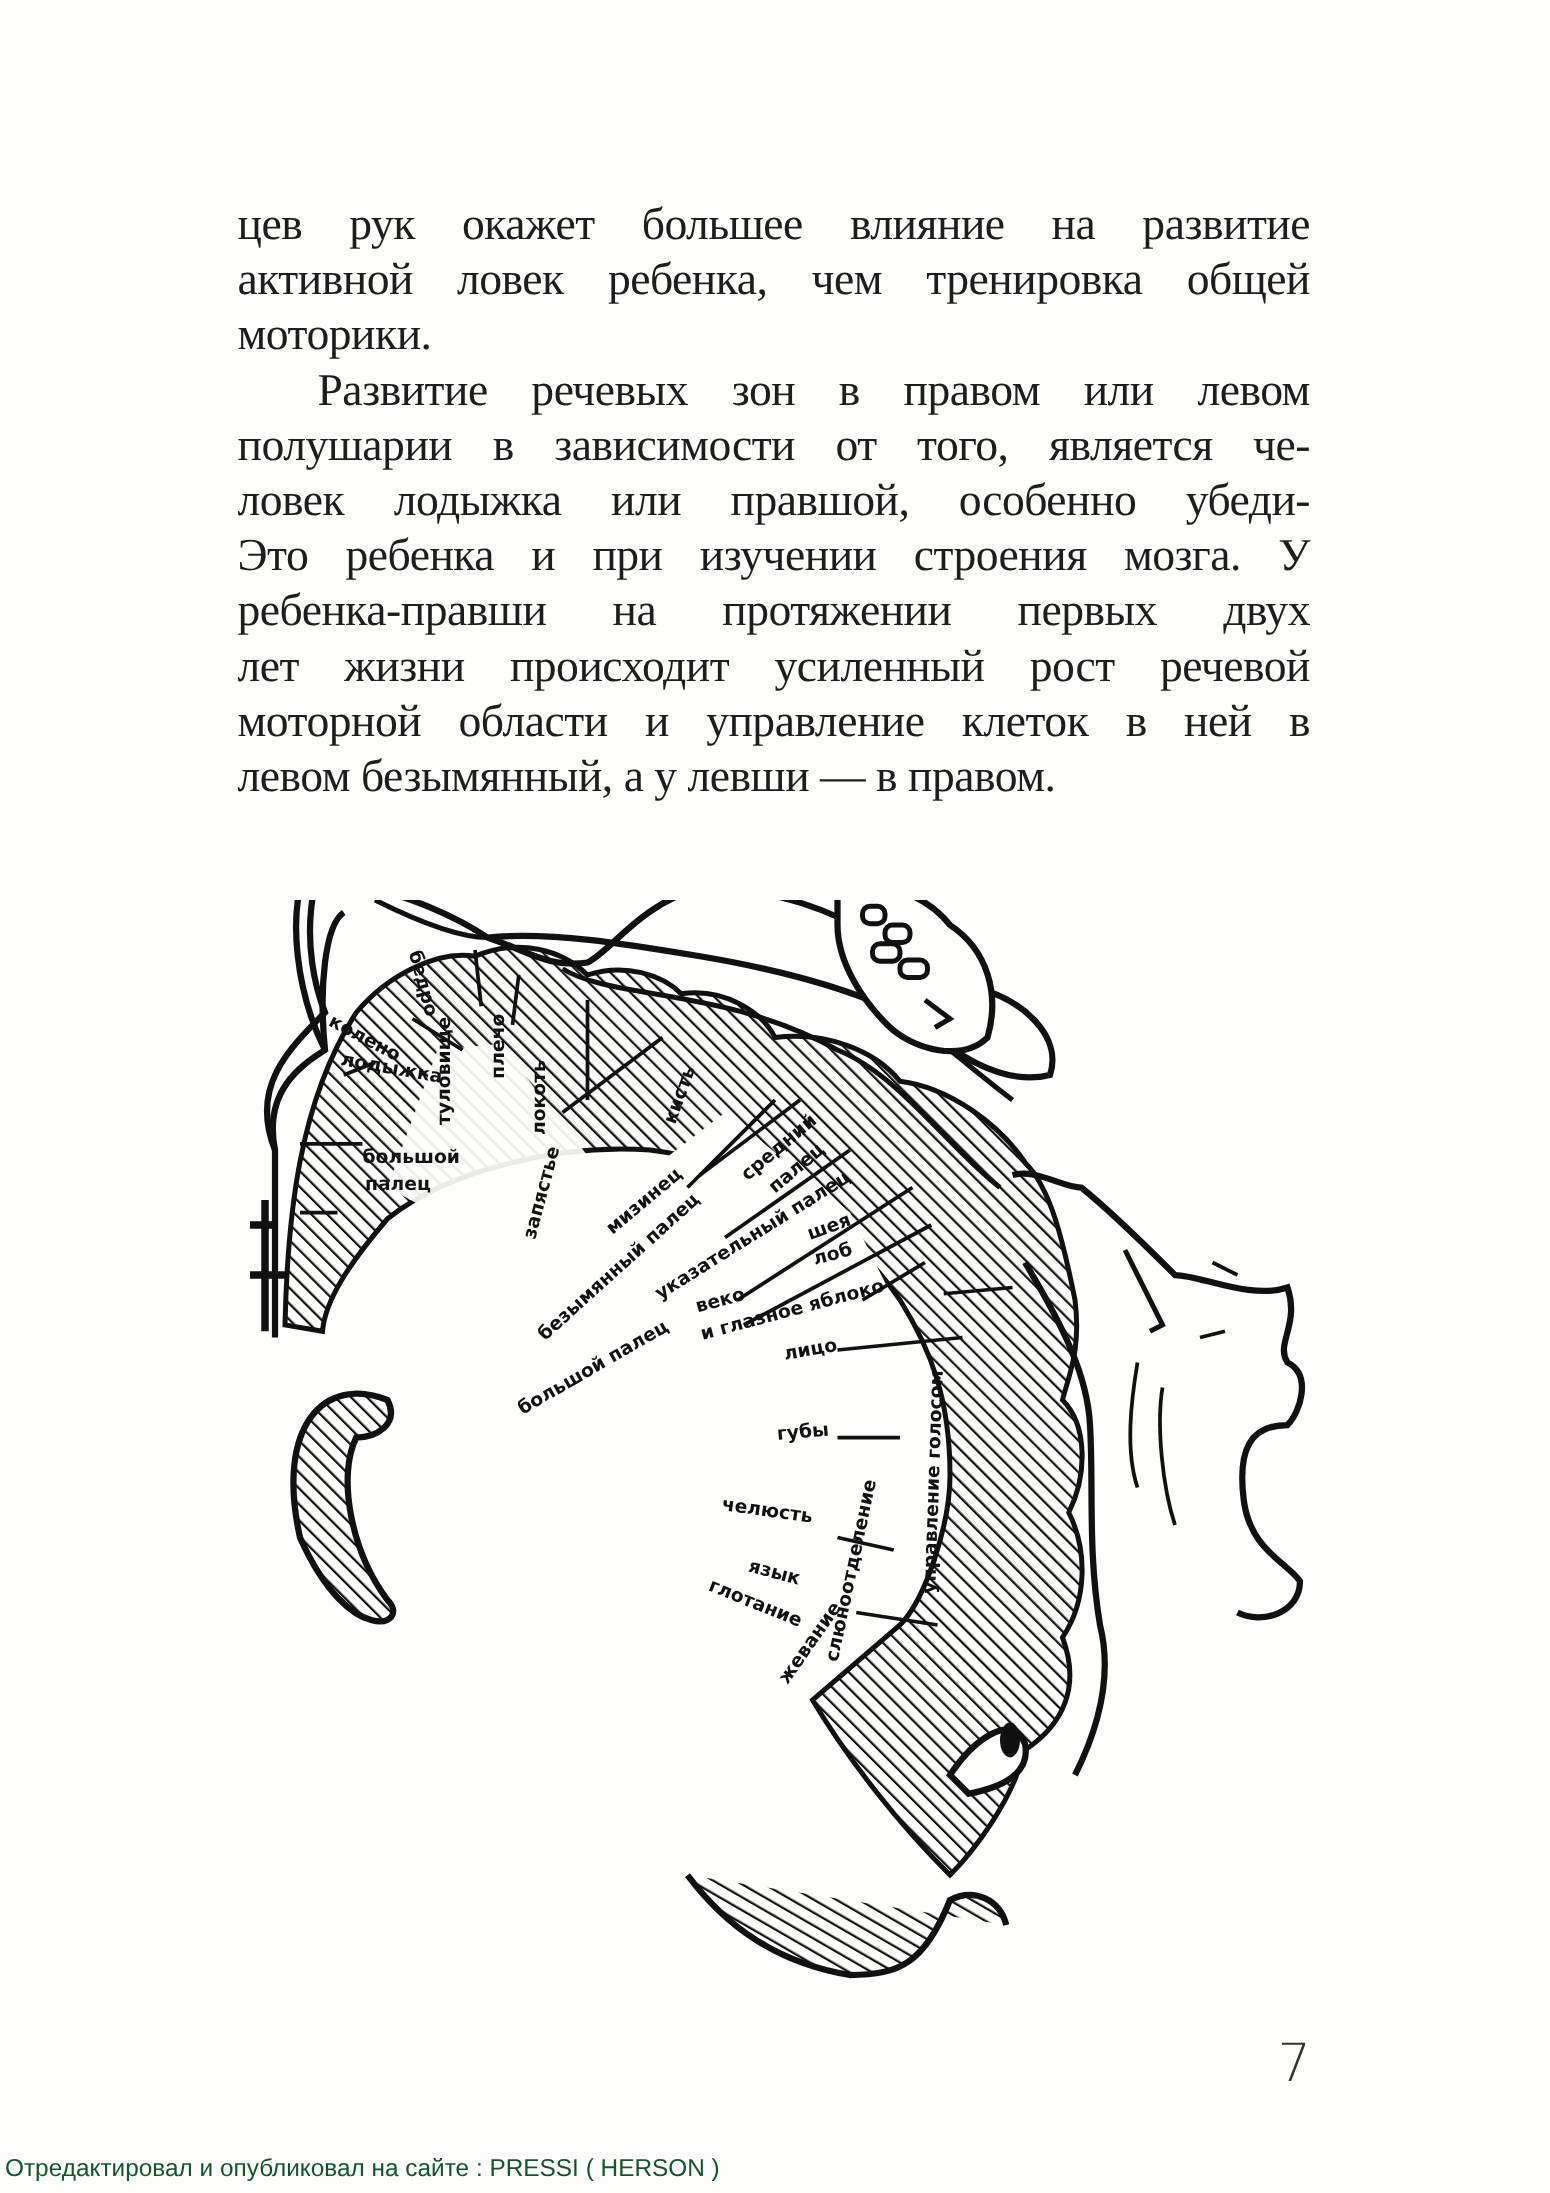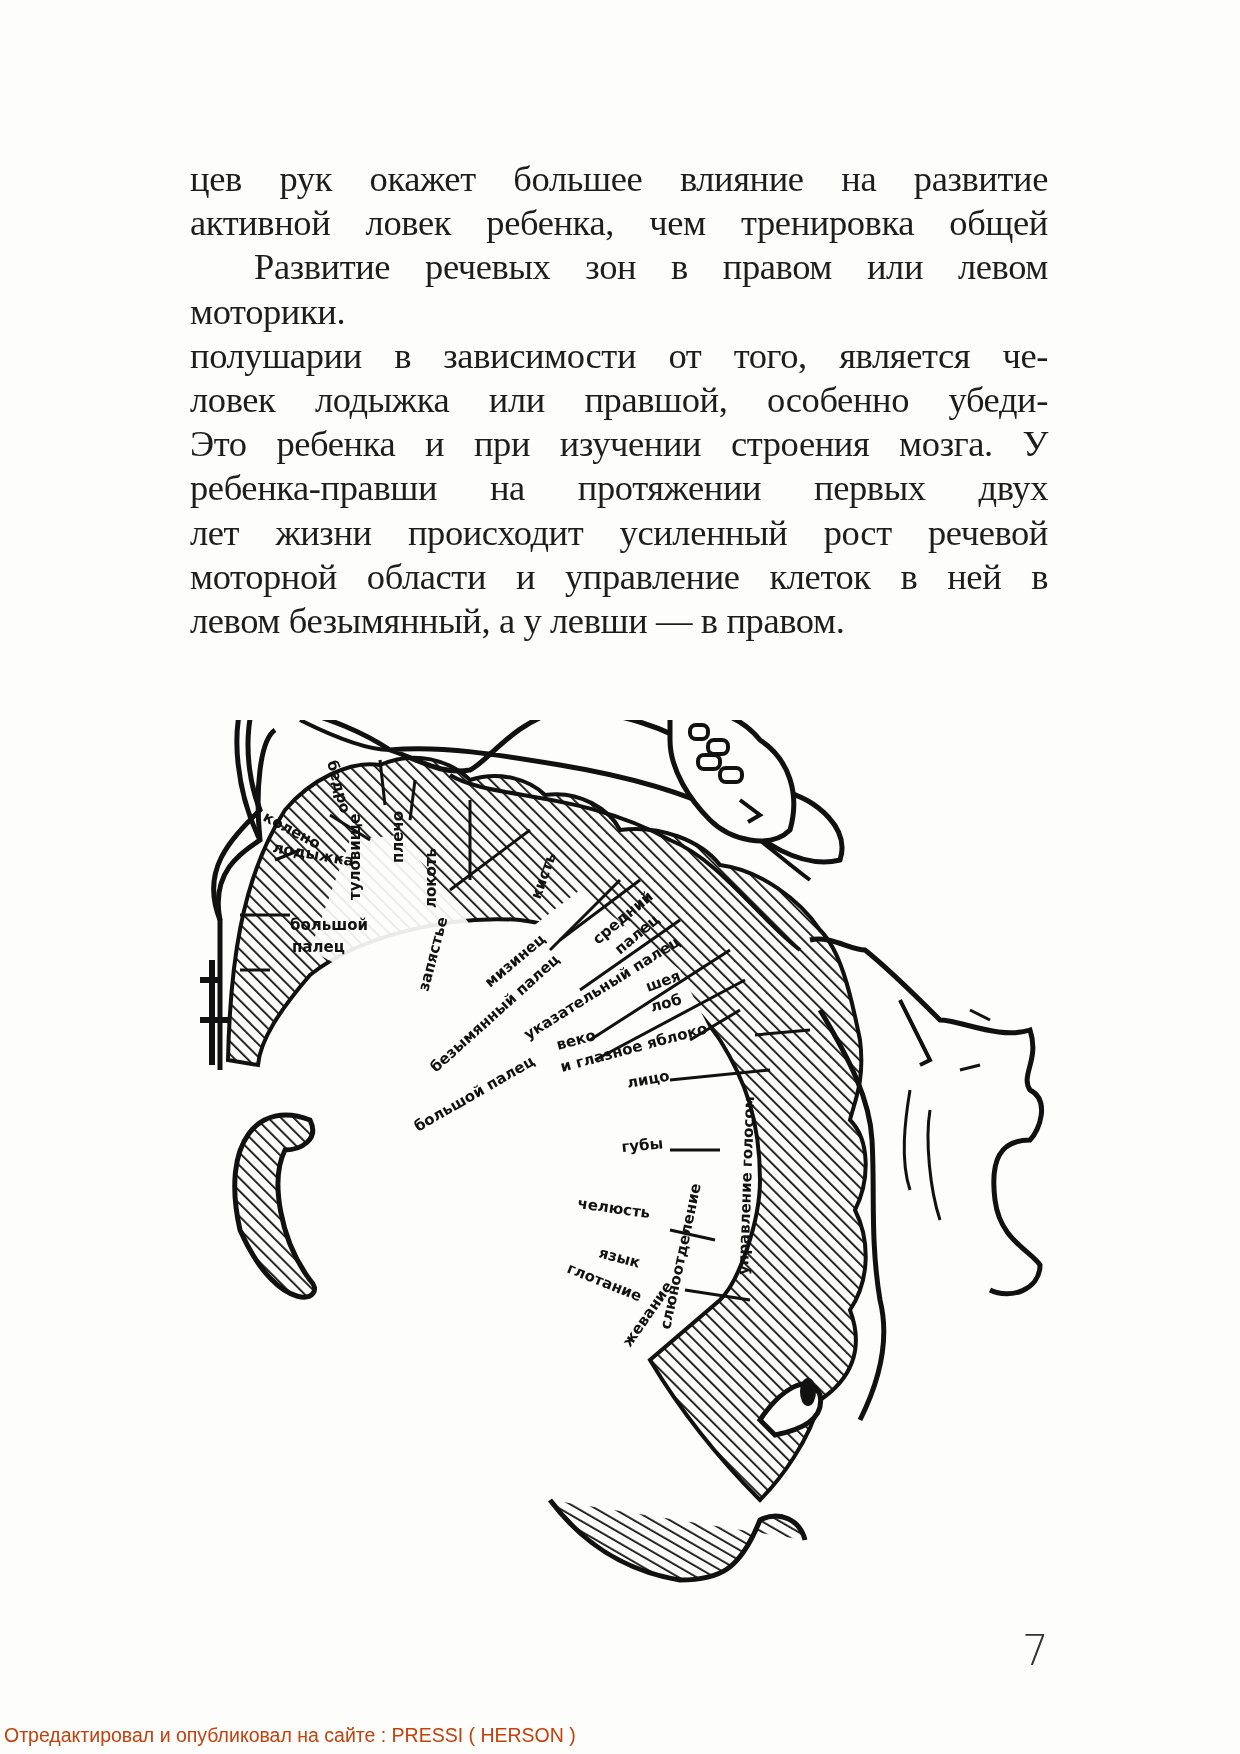--- a/index.html
+++ b/index.html
@@ -48,31 +48,31 @@
     font-size: 42px;
     font-family: "DejaVu Sans", "Liberation Sans", sans-serif;
     color: #333;
     font-weight: 300;
   }
   .footer-credit {
     position: absolute;
     left: 4px; top: 1724px;
     font-family: "Liberation Sans", "DejaVu Sans", sans-serif;
     font-size: 19.5px;
-    color: #c2410c;
+    color: #14532d;
   }
 </style>
 </head>
 <body>
 
 <div class="text-block">
   <span class="line">цев рук окажет большее влияние на развитие</span>
   <span class="line">активной ловек ребенка, чем тренировка общей</span>
+  <span class="line last">моторики.</span>
   <span class="line indent">Развитие речевых зон в правом или левом</span>
-  <span class="line last">моторики.</span>
   <span class="line">полушарии в зависимости от того, является че-</span>
   <span class="line">ловек лодыжка или правшой, особенно убеди-</span>
   <span class="line">Это ребенка и при изучении строения мозга. У</span>
   <span class="line">ребенка-правши на протяжении первых двух</span>
   <span class="line">лет жизни происходит усиленный рост речевой</span>
   <span class="line">моторной области и управление клеток в ней в</span>
   <span class="line last">левом безымянный, а у левши — в правом.</span>
 </div>
 
 <div class="figure">

